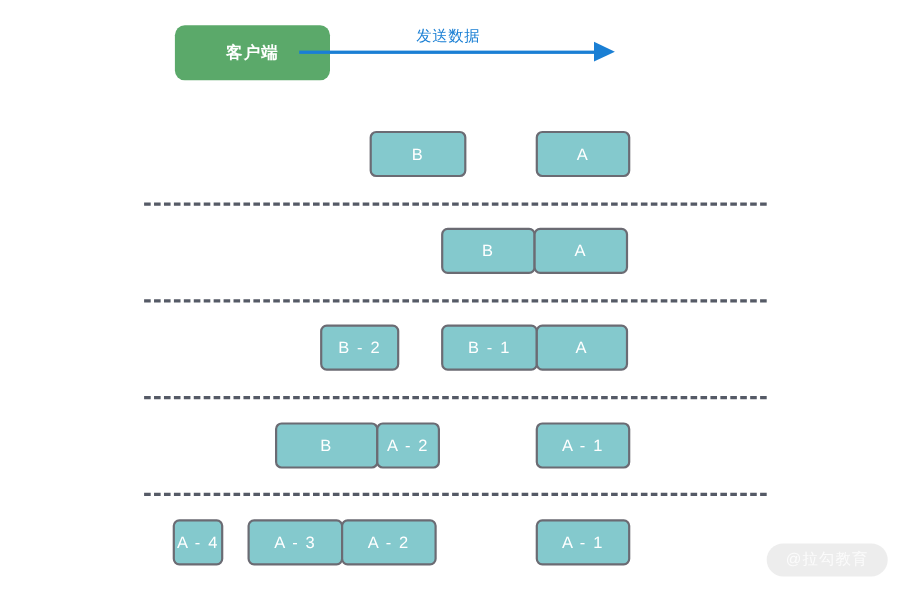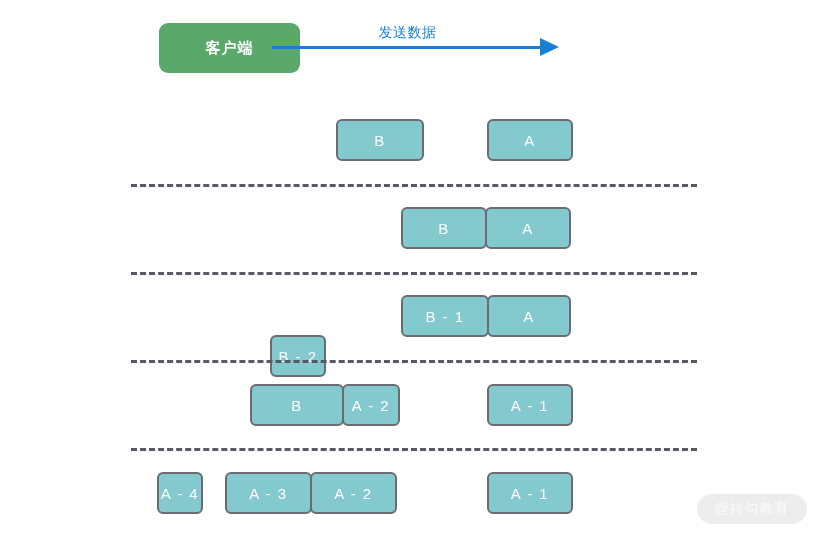--- a/index.html
+++ b/index.html
@@ -133,21 +133,21 @@
   <div class="arrow-label">发送数据</div>
   <div class="arrow-line"></div>
   <div class="arrow-head"></div>
 
 
   <div id="rows-layer">
       <div class="pkt" style="left: 336px; top: 119px; width: 88px;">B</div>
       <div class="pkt" style="left: 487px; top: 119px; width: 86px;">A</div>
       <div class="pkt" style="left: 401px; top: 207px; width: 86px;">B</div>
       <div class="pkt" style="left: 485px; top: 207px; width: 86px;">A</div>
-      <div class="pkt" style="left: 270px; top: 295px; width: 56px; margin-top: 40px;">B - 2</div>
+      <div class="pkt" style="left: 291px; top: 295px; width: 72px;">B - 2</div>
       <div class="pkt" style="left: 401px; top: 295px; width: 88px;">B - 1</div>
       <div class="pkt" style="left: 487px; top: 295px; width: 84px;">A</div>
       <div class="pkt" style="left: 250px; top: 384px; width: 94px;">B</div>
       <div class="pkt" style="left: 342px; top: 384px; width: 58px;">A - 2</div>
       <div class="pkt" style="left: 487px; top: 384px; width: 86px;">A - 1</div>
       <div class="pkt" style="left: 157px; top: 472px; width: 46px;">A - 4</div>
       <div class="pkt" style="left: 225px; top: 472px; width: 87px;">A - 3</div>
       <div class="pkt" style="left: 310px; top: 472px; width: 87px;">A - 2</div>
       <div class="pkt" style="left: 487px; top: 472px; width: 86px;">A - 1</div>
       <div class="sep" style="top: 184px;"></div>

